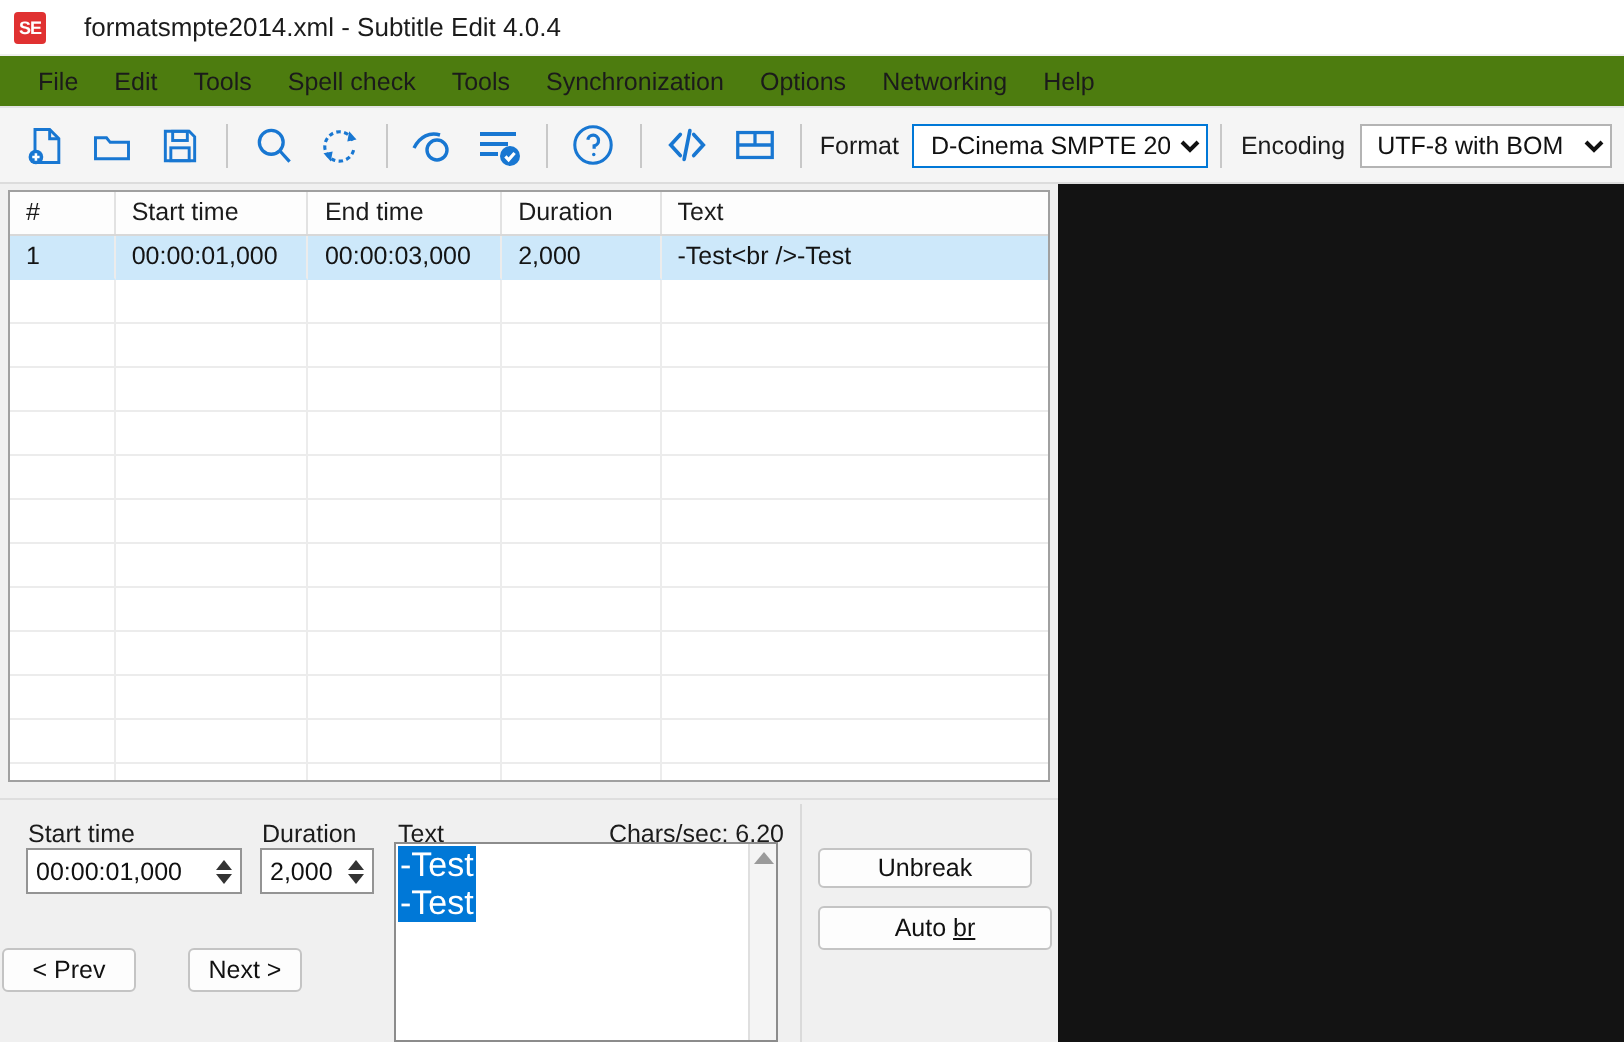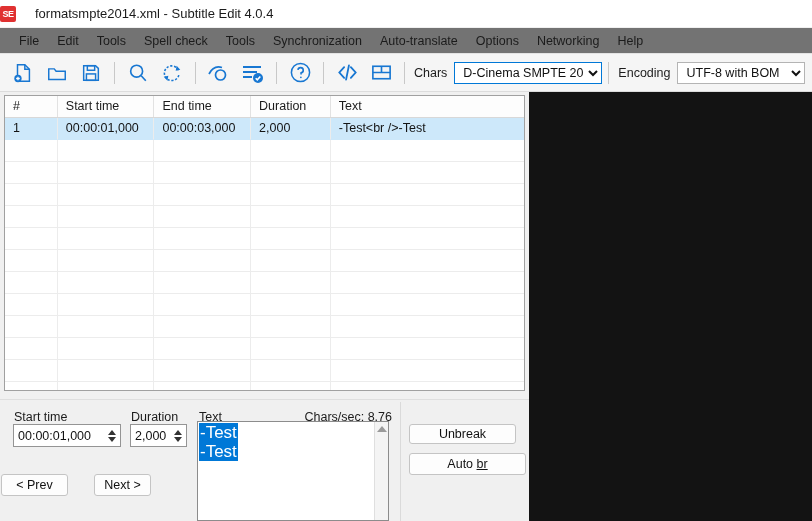--- a/index.html
+++ b/index.html
@@ -11,36 +11,37 @@
     font-size:12.5px;
     color:#1a1a1a;
     overflow:hidden;
     position:relative;
   }
 
   
   #titlebar {
     height:28px; background:#ffffff;
     display:flex; align-items:center;
+    padding-left:7px;
     border-bottom:1px solid #f0f0f0;
   }
   #app-logo {
     width:16px; height:16px; border-radius:2px;
     background:#e03131;
     display:flex; align-items:center; justify-content:center;
     color:#fff; font-size:9px; font-weight:bold;
     letter-spacing:-0.5px;
     font-family:"Liberation Sans", sans-serif;
     flex:none;
   }
   #title-text { margin-left:19px; font-size:13px; color:#1b1b1b; }
 
   
   #menubar {
-    height:26px; background:#737373;
+    height:26px; background:#4d7c0f;
     display:flex; align-items:center;
     padding-left:10px;
     border-bottom:1px solid #e3e3e3;
   }
   .menu-item {
     padding:3px 9px; font-size:12.5px; color:#1b1b1b;
     cursor:default; white-space:nowrap;
   }
 
   
@@ -184,21 +185,20 @@
   <div id="title-text">formatsmpte2014.xml - Subtitle Edit 4.0.4</div>
 </div>
 
 <div id="menubar">
   <div class="menu-item">File</div>
   <div class="menu-item">Edit</div>
   <div class="menu-item">Tools</div>
   <div class="menu-item">Spell check</div>
   <div class="menu-item">Tools</div>
   <div class="menu-item">Synchronization</div>
-  <div class="menu-item">Auto-translate</div>
   <div class="menu-item">Options</div>
   <div class="menu-item">Networking</div>
   <div class="menu-item">Help</div>
 </div>
 
 <div id="toolbar">
 
   <div class="tb-btn">
     <svg width="22" height="22" viewBox="0 0 24 24" fill="none" stroke="#1877d2" stroke-width="1.6">
       <path d="M6 3h8l5 5v13H6z"></path>
@@ -280,21 +280,21 @@
 
   <div class="tb-btn">
     <svg width="23" height="23" viewBox="0 0 24 24" fill="none" stroke="#1877d2" stroke-width="1.7">
       <rect x="3" y="5.5" width="18" height="13"></rect>
         <path d="M12 5.5v6.5M3 12h18"></path>
     </svg>
   </div>
 
   <div class="tb-sep"></div>
 
-  <div class="tb-label">Chars</div>
+  <div class="tb-label">Format</div>
   <select class="combo focused" style="width:148px">
     <option>D-Cinema SMPTE 201...</option>
   </select>
 
   <div class="tb-sep"></div>
 
   <div class="tb-label">Encoding</div>
   <select class="combo" style="width:128px">
     <option>UTF-8 with BOM</option>
   </select>
@@ -421,21 +421,21 @@
   <div class="fld-label" style="left:131px; top:10px;">Duration</div>
   <div class="spin" style="left:130px; top:24px; width:57px;">
     <input type="text" value="2,000" style="">
     <div class="spin-arrows">
       <div class="arr-up"></div>
       <div class="arr-dn"></div>
     </div>
   </div>
 
   <div class="fld-label" style="left:199px; top:10px;">Text</div>
-  <div class="fld-label" style="left:260px; top:10px; width:132px; text-align:right;">Chars/sec: 8,76</div>
+  <div class="fld-label" style="left:260px; top:10px; width:132px; text-align:right;">Chars/sec: 6,20</div>
 
   <button class="btn" style="left:1px; top:74px; width:67px; height:22px;">&lt; Prev</button>
   <button class="btn" style="left:94px; top:74px; width:57px; height:22px;">Next &gt;</button>
 
   <button class="btn" style="left:409px; top:24px; width:107px; height:20px;">Unbreak</button>
   <button class="btn" style="left:409px; top:53px; width:117px; height:22px;"><span>Auto </span><u>br</u></button>
 </div>
 
 <div id="panel-divider"></div>
 

